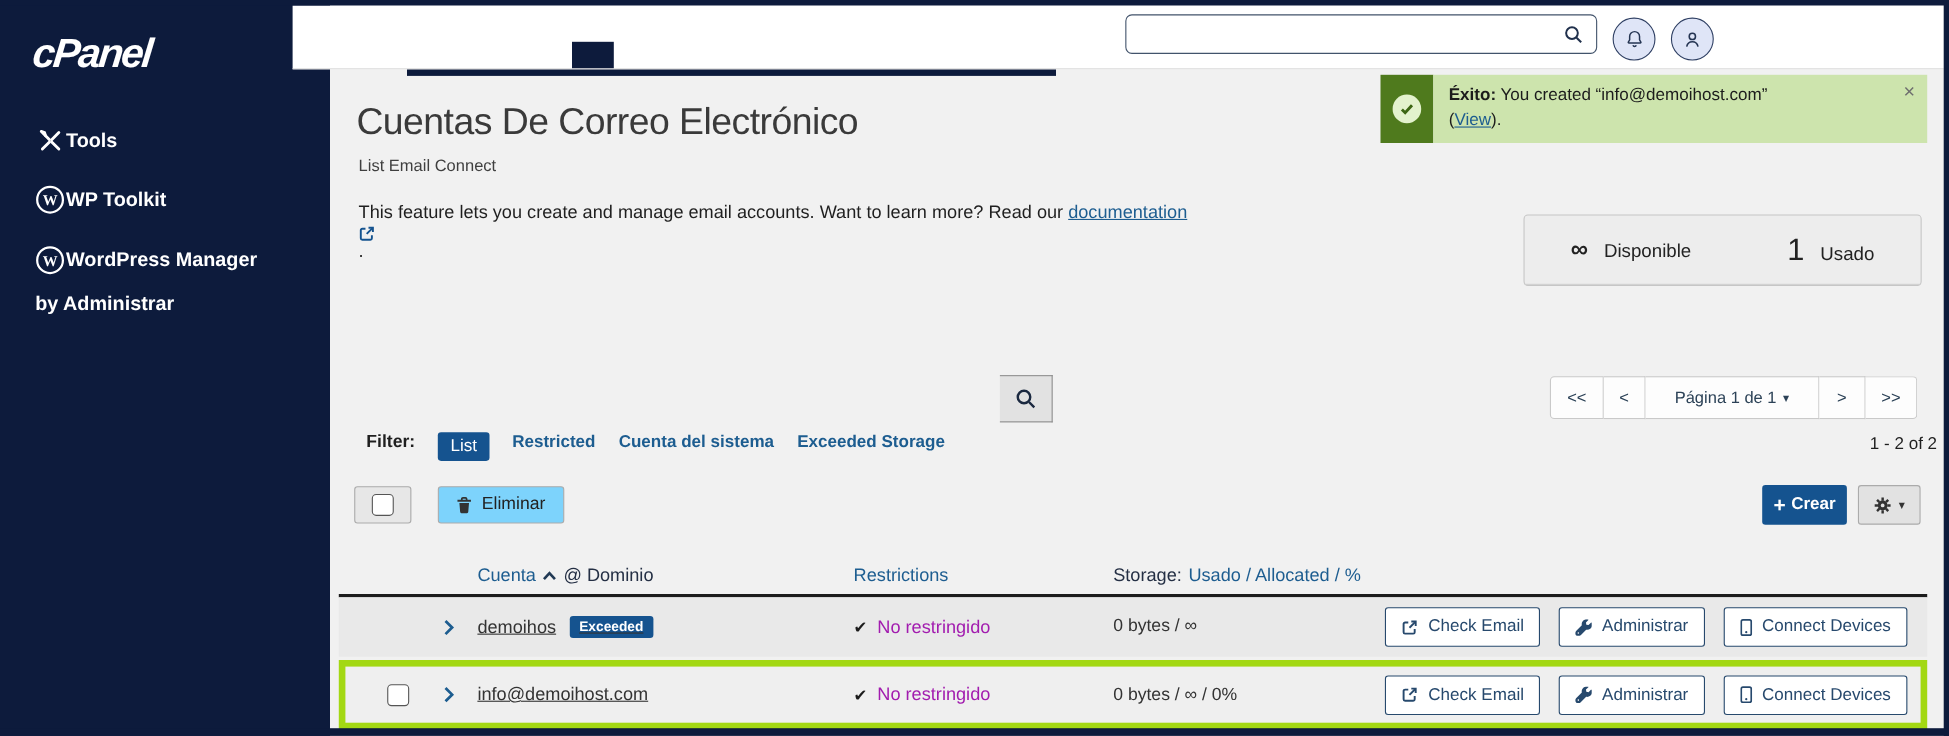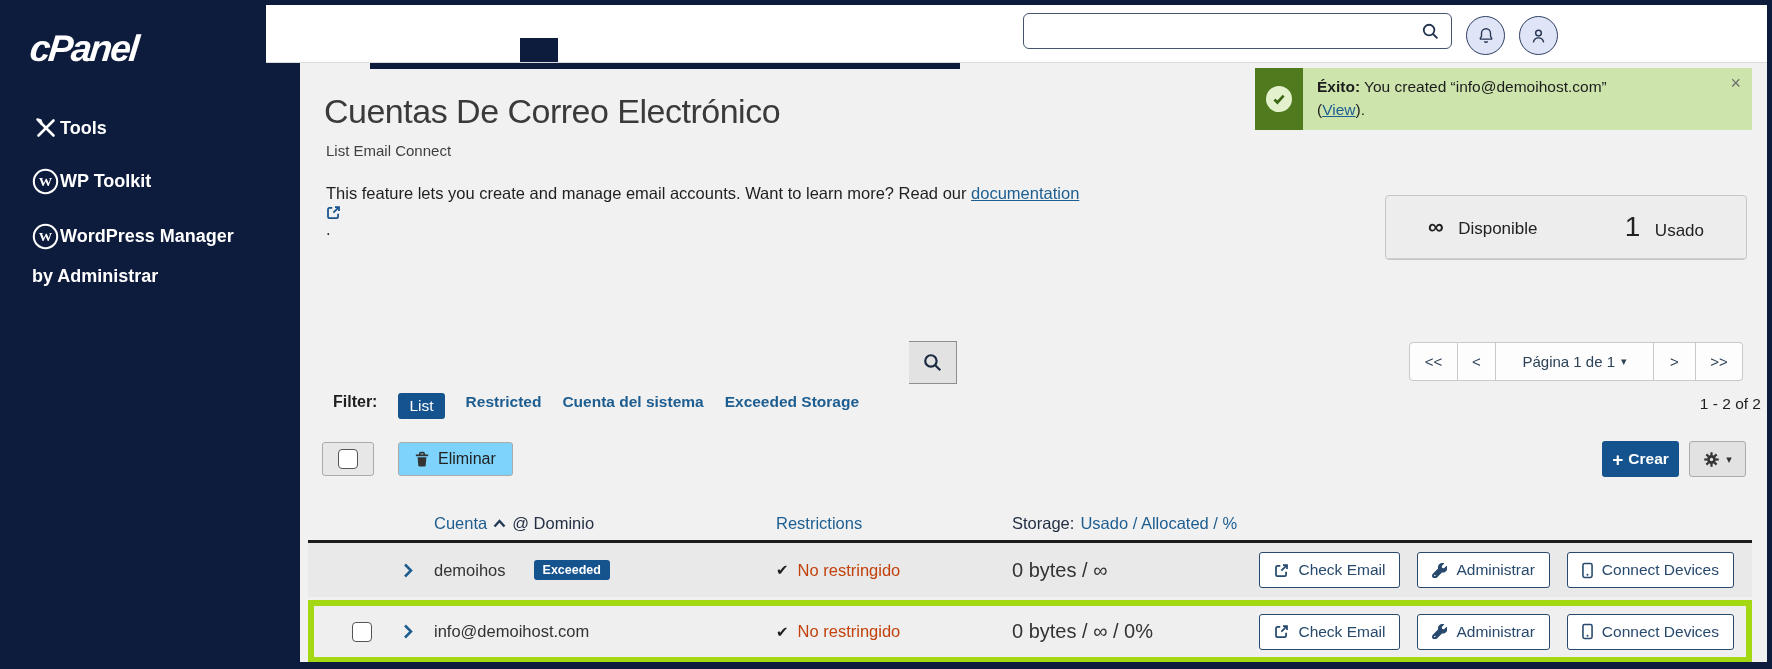--- a/index.html
+++ b/index.html
@@ -90,26 +90,26 @@
   .th-storage{left:704px;}
   .th-dark{color:#242f44;}
   .row{position:relative;height:54px;}
   .row-inner{position:absolute;left:0;top:0;width:1444px;height:54px;display:flex;align-items:center;}
   .row1{background:#e9e9e9;margin-bottom:3px;}
   .row2{background:#efefef;border:6px solid #a3d813;height:63px;box-sizing:border-box;margin-top:0;}
   .row2 .row-inner{left:-6px;top:-6px;height:63px;}
   .cell{position:absolute;display:flex;align-items:center;}
   .c-check{left:44px;}
   .c-chev{left:95px;color:#1d5d90;}
-  .c-name{left:126px;font-size:16.5px;color:#333;gap:28px;}
+  .c-name{left:126px;font-size:16.5px;color:#333;gap:12px;text-decoration:underline;}
   .badge{background:#15538f;color:#fff;font-size:12.5px;font-weight:600;padding:3px 9px;border-radius:3px;}
   .c-restr{left:468px;gap:9px;}
   .check-glyph{color:#1c1c1c;font-size:15px;}
-  .restr-text{color:#c2410c;font-size:16.5px;}
-  .c-storage{left:704px;font-size:20px;color:#333;}
+  .restr-text{color:#a21caf;font-size:16.5px;}
+  .c-storage{left:704px;font-size:16px;color:#333;}
   .c-actions{right:18px;display:flex;gap:17px;position:absolute;}
   .act-btn{height:36px;padding:0 14px;background:#fff;border:1px solid #27496d;border-radius:3px;display:flex;align-items:center;gap:9px;font-size:15.5px;color:#27496d;cursor:pointer;box-sizing:border-box;white-space:nowrap;}
   svg{display:block;}
 </style>
 </head>
 <body>
 
 <div id="app">
   <div class="edge edge-top"></div>
   <div class="edge edge-right"></div>

